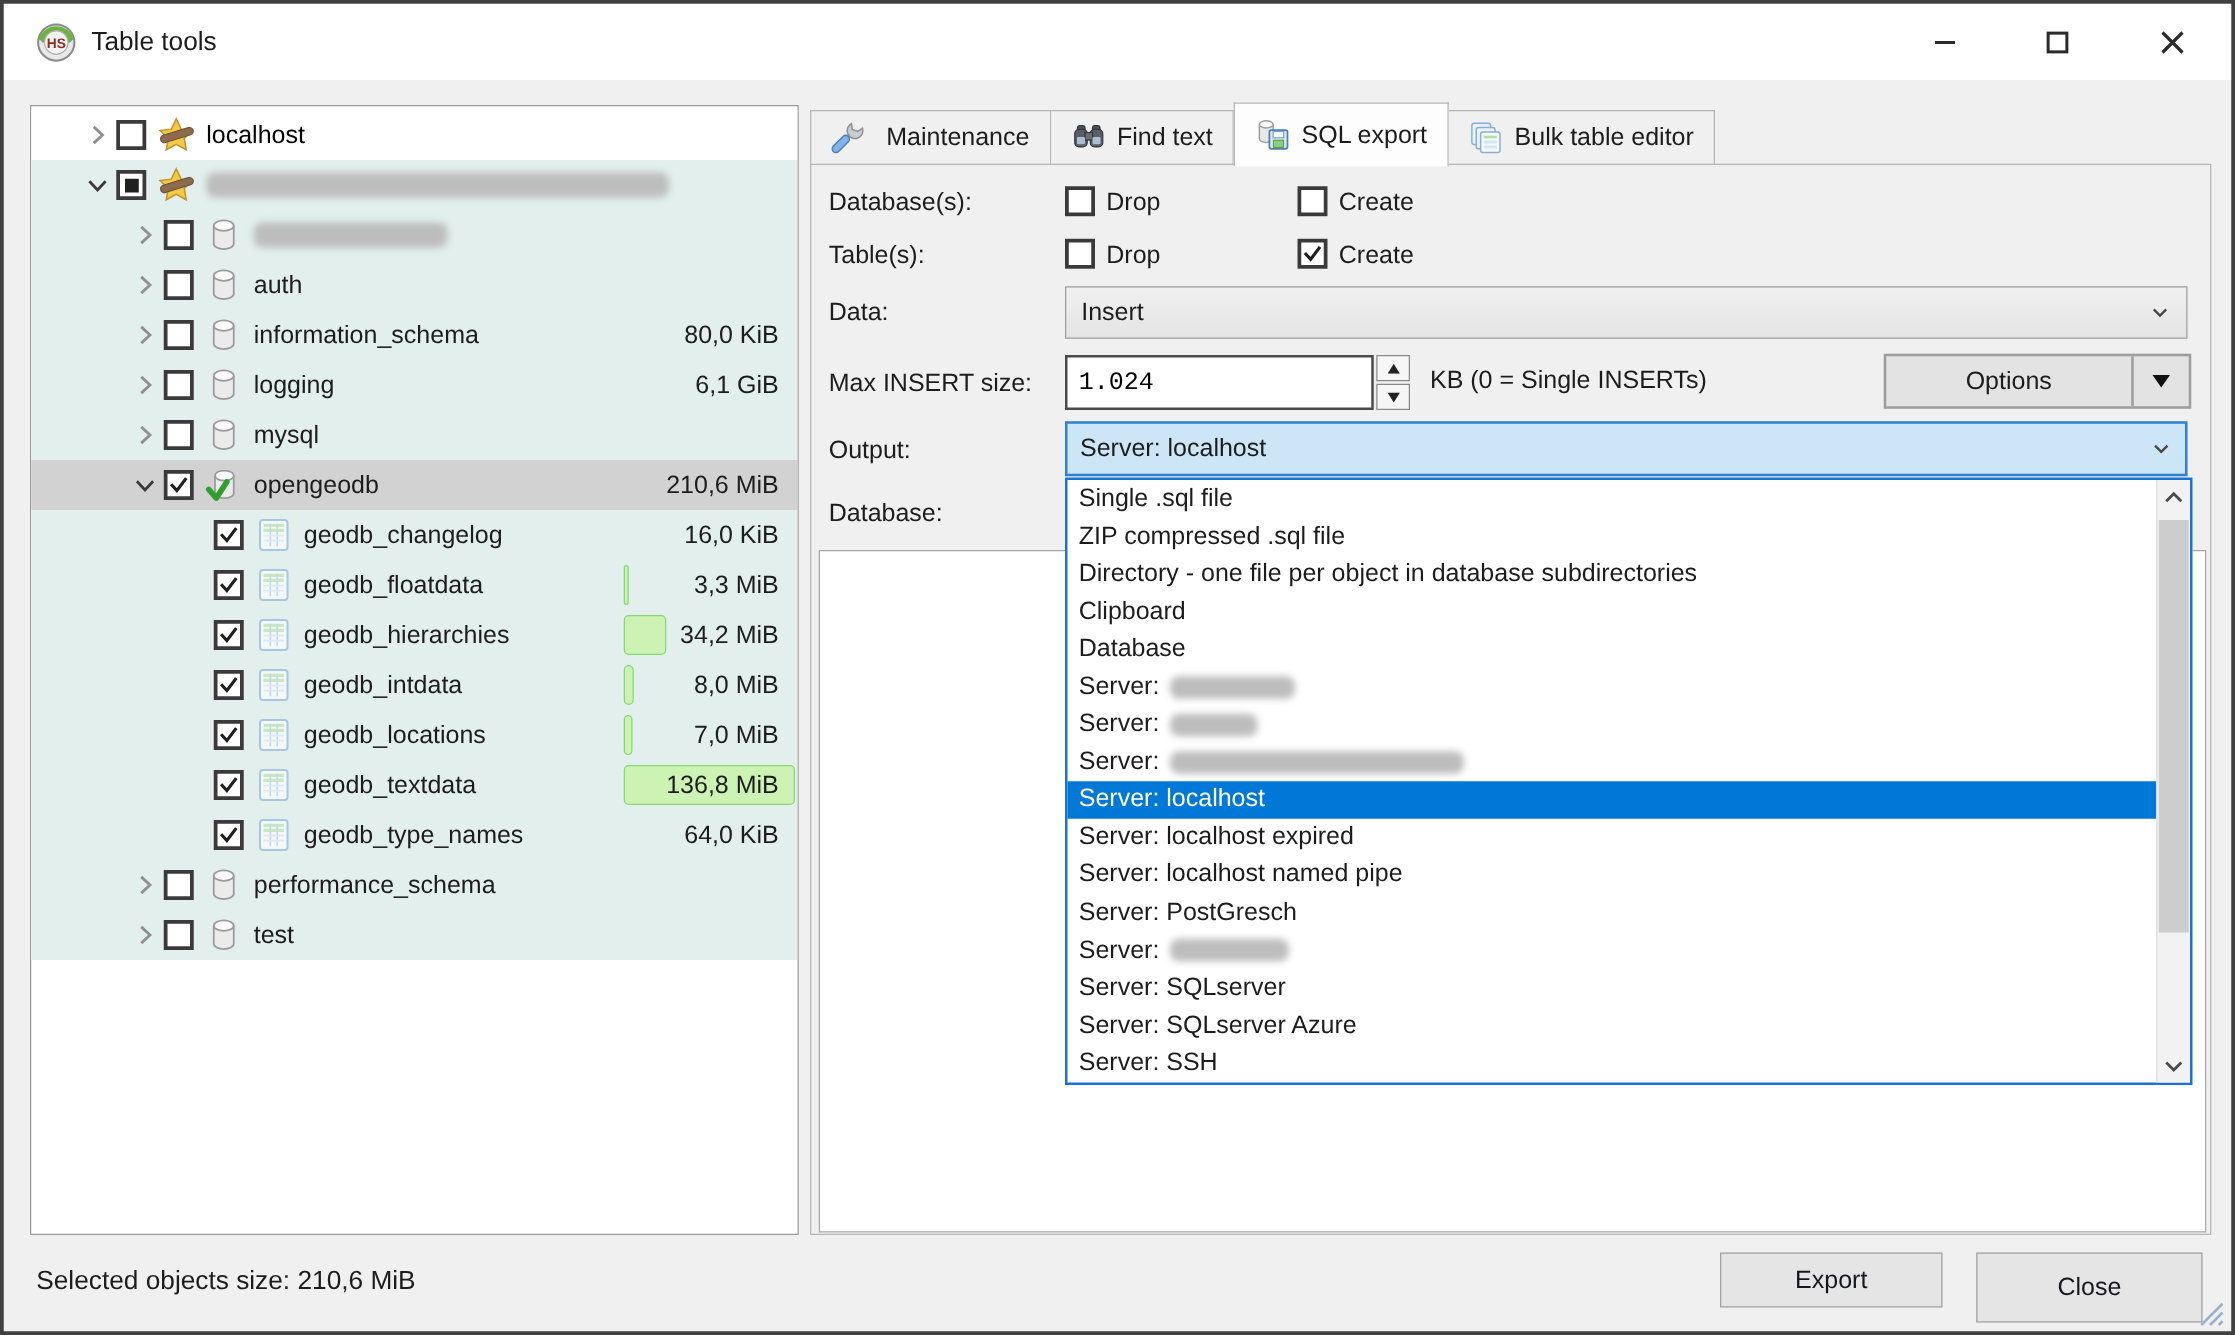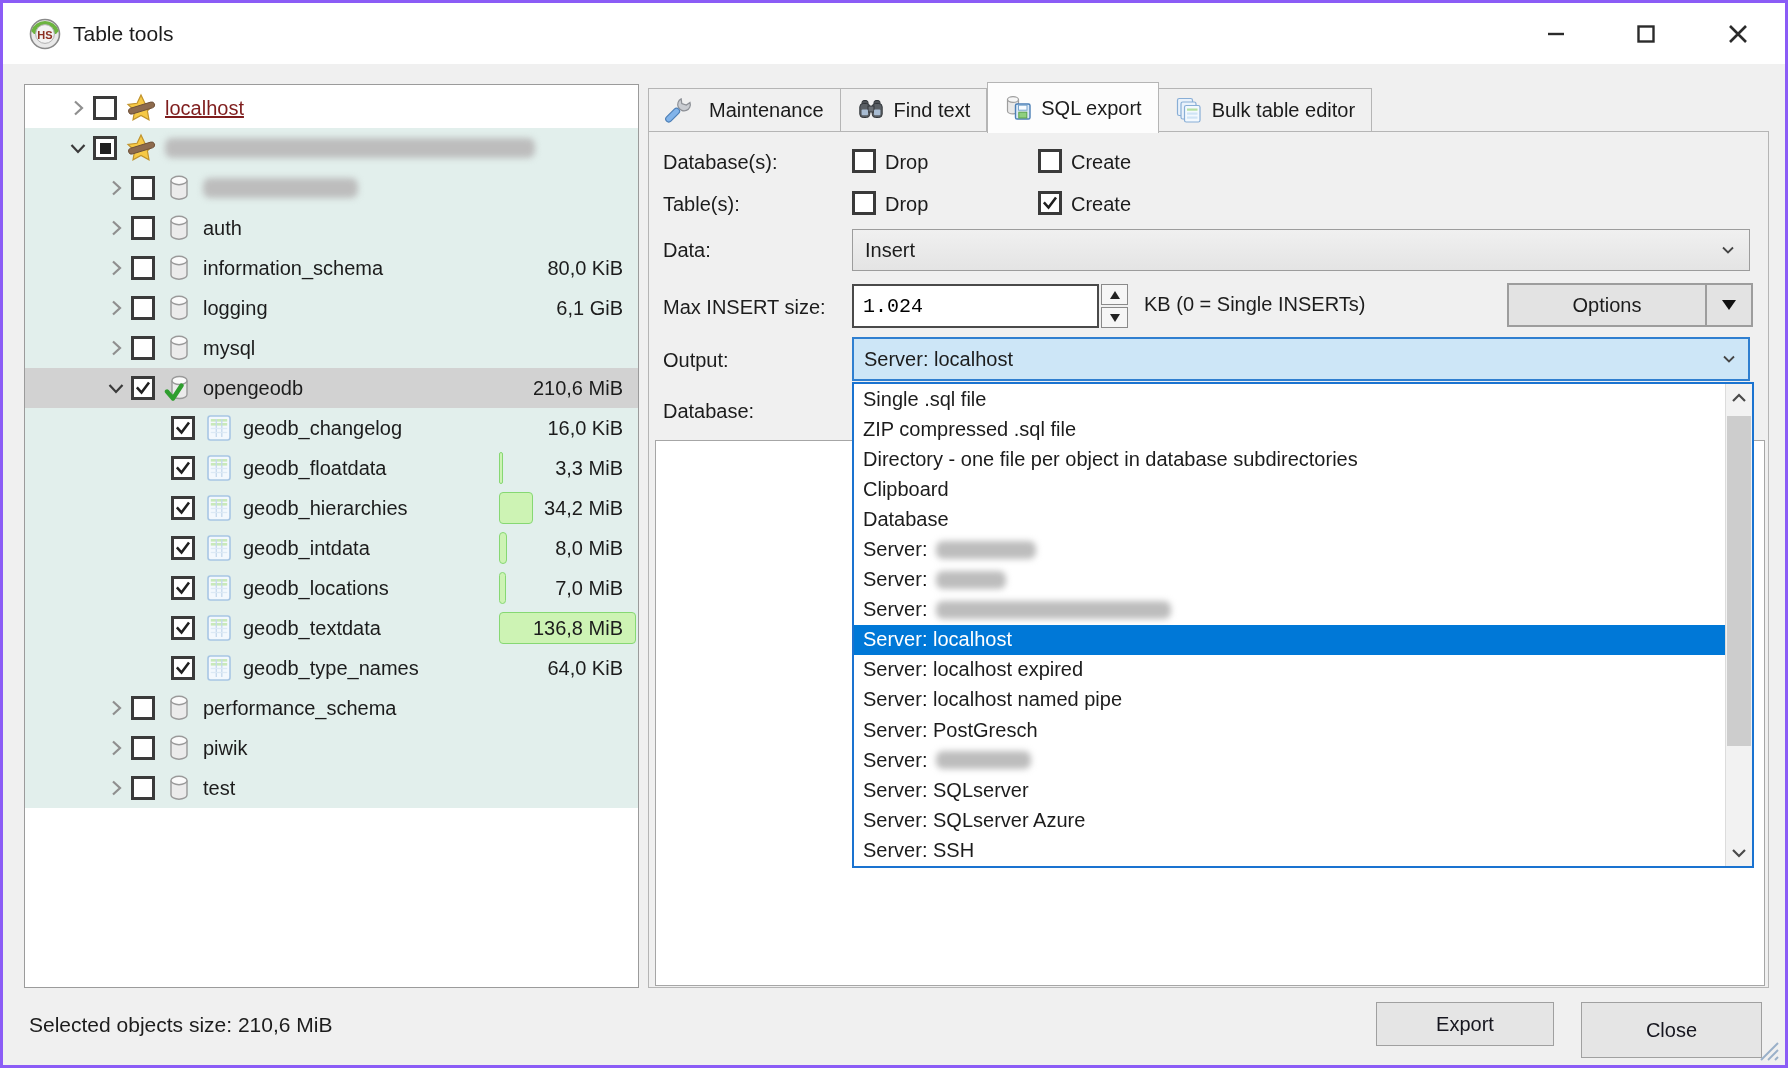--- a/index.html
+++ b/index.html
@@ -1,19 +1,19 @@
 <!DOCTYPE html>
 <html><head>
 <meta charset="utf-8">
 <style>
   * { box-sizing: border-box; margin: 0; padding: 0; }
   html,body { width:1788px; height:1068px; }
   body { font-family: "Liberation Sans", sans-serif; background:#d8d8d8; }
   .window { position:relative; width:1788px; height:1068px; background:#f0f0f0;
-            border:3px solid #8b5cf6; overflow:hidden; color:#1c1c1c; }
+            border:3px solid #404040; overflow:hidden; color:#1c1c1c; }
 
   
   .titlebar { position:absolute; left:0; top:0; width:100%; height:61px; background:#ffffff; }
   .app-icon { position:absolute; left:26px; top:15px; width:32px; height:32px; }
   .win-title { position:absolute; left:70px; top:16px; font-size:21px; line-height:30px; }
   .winbtn { position:absolute; top:8px; width:58px; height:46px; display:flex; align-items:center; justify-content:center; }
   .winbtn.min { left:1524px; } .winbtn.max { left:1614px; } .winbtn.cls { left:1706px; }
 
   
   .tree-panel { position:absolute; left:21px; top:81px; width:615px; height:904px;
@@ -23,21 +23,21 @@
   .trow.subtree { background:#e2efec; }
   .trow.sel { background:#d2d2d2; }
   .chev { width:30px; height:28px; display:inline-flex; align-items:center; justify-content:center; flex:0 0 30px; }
   .cb { width:24px; height:24px; flex:0 0 24px; margin-right:9px; background:#fff; border:3px solid #3a3a3a;
         display:inline-flex; align-items:center; justify-content:center; position:relative; }
   .cb svg { width:22px; height:22px; }
   .cb .inner { width:11px; height:11px; background:#1f1f1f; }
   .ticon { width:30px; height:30px; flex:0 0 30px; margin-right:9px; display:inline-flex; }
   .ticon svg { width:30px; height:30px; }
   .tlabel { white-space:nowrap; }
-  .tlabel.muted { color:#7f1d1d;text-decoration:underline; }
+  .tlabel.muted { color:#000000; }
   .blob { display:inline-block; height:20px; border-radius:7px; background:#bdbdbd; filter:blur(3px); }
   .tsize { position:absolute; right:15px; top:0; line-height:40px; font-size:20px; z-index:2; }
   .sizebar { position:absolute; left:474px; top:4px; height:32px; background:#cdf3b4;
              border:1px solid #86d873; border-radius:4px; z-index:1; }
 
   
   .status-text { position:absolute; left:26px; top:1000px; height:44px; line-height:44px; font-size:21px; }
   .btn { position:absolute; background:#e5e5e5; border:1px solid #a0a0a0; font-size:20px;
          display:flex; align-items:center; justify-content:center; color:#16161f; }
   .btn.help   { left:1604px; top:140px; width:148px; height:44px; border:2px solid #9d9d9d; background:#e3e3e3; }
@@ -426,35 +426,20 @@
               <path d="M8 4.5 L15 11 L8 17.5" stroke="#8f8f8f" stroke-width="2.2" fill="none"></path>
             </svg>
           </span>
           <span class="cb"></span>
           <span class="ticon">
             <svg viewBox="0 0 30 30">
               <path d="M7 7.5 V22 a8 4.2 0 0 0 16 0 V7.5" fill="#ebebeb" stroke="#9a9a9a" stroke-width="1.4"></path>
               <ellipse cx="15" cy="7.5" rx="8" ry="4.2" fill="#fafafa" stroke="#9a9a9a" stroke-width="1.4"></ellipse>
             </svg>
           </span>
-          <span class="tlabel">piwik</span>
-        </div>
-        <div class="trow subtree" style="padding-left: 76px;">
-          <span class="chev">
-            <svg width="22" height="22" viewBox="0 0 22 22">
-              <path d="M8 4.5 L15 11 L8 17.5" stroke="#8f8f8f" stroke-width="2.2" fill="none"></path>
-            </svg>
-          </span>
-          <span class="cb"></span>
-          <span class="ticon">
-            <svg viewBox="0 0 30 30">
-              <path d="M7 7.5 V22 a8 4.2 0 0 0 16 0 V7.5" fill="#ebebeb" stroke="#9a9a9a" stroke-width="1.4"></path>
-              <ellipse cx="15" cy="7.5" rx="8" ry="4.2" fill="#fafafa" stroke="#9a9a9a" stroke-width="1.4"></ellipse>
-            </svg>
-          </span>
           <span class="tlabel">test</span>
         </div>
       </div>
   </div>
 
   <div class="tabbar">
     <div class="tab">
       <span class="ticn">
         <svg viewBox="0 0 28 28">
           <path d="M25 6.5 a6.3 6.3 0 1 1 -8.8 -3.6 l0.6 4.6 4.5 1.6 z" fill="#c9ccd1" stroke="#8d9096" stroke-width="1.2"></path>

